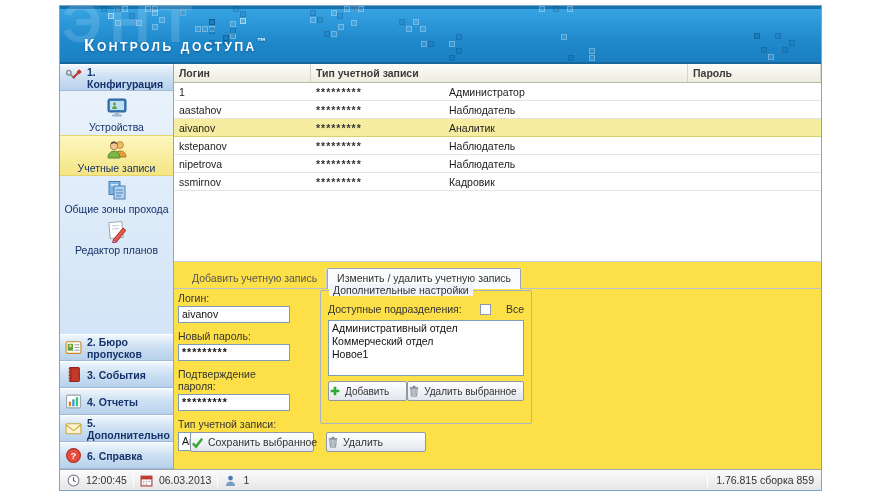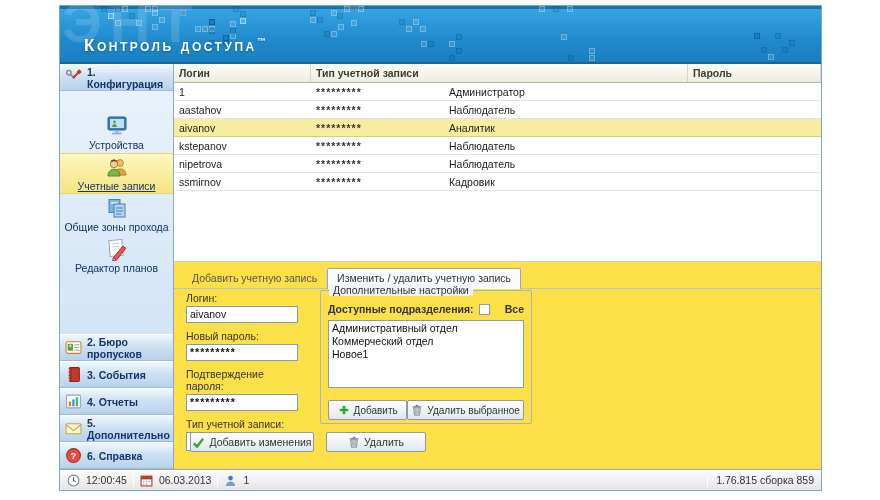--- a/index.html
+++ b/index.html
@@ -29,25 +29,25 @@
   .body { flex:1 1 auto; display:flex; min-height:0; }
 
   
   .sidebar { width:114px; flex:0 0 auto; display:flex; flex-direction:column;
              border-right:1px solid #89a9cc; background:#d6e7f7; }
   .side-header { height:27px; flex:0 0 auto; display:flex; align-items:center; gap:5px;
                  padding:0 3px 0 5px; background:linear-gradient(#f0f7fd,#cfe1f3 45%,#b7d1ec);
                  border-top:1px solid #fff; border-bottom:1px solid #9fbbda;
                  font-size:10.5px; font-weight:bold; color:#16336b; }
   .side-header svg { flex:0 0 auto; }
-  .config-items { flex:1 1 auto; background:linear-gradient(#e9f2fb,#d2e4f6); padding-top:21px; }
+  .config-items { flex:1 1 auto; background:linear-gradient(#e9f2fb,#d2e4f6); padding-top:3px; }
   .config-item { height:41px; display:flex; flex-direction:column; align-items:center;
                  justify-content:center; gap:1px; font-size:10.5px; color:#16336b; cursor:default; }
   .config-item.selected { background:linear-gradient(#fdf7c0,#f5e482);
-                          border-top:1px solid #e4d46c; border-bottom:1px solid #e4d46c;text-decoration:underline; }
+                          border-top:1px solid #e4d46c; border-bottom:1px solid #e4d46c; }
 
   
   .main { flex:1 1 auto; display:flex; flex-direction:column; min-width:0; background:#fff; }
   .table-area { height:197px; flex:0 0 auto; overflow:hidden; }
   .thead { display:flex; height:19px; background:linear-gradient(#fdfdf8,#eeecdf);
            border-bottom:1px solid #b9b7a8; font-size:10.5px; font-weight:bold; color:#3a3a3a; }
   .th { padding:3px 5px 0; border-right:1px solid #d8d6c8; }
   .c-login { width:137px; flex:0 0 auto; }
   .c-pass  { width:133px; flex:0 0 auto; }
   .c-type  { flex:1 1 auto; }
@@ -59,44 +59,44 @@
 
   
   .bottom-panel { flex:1 1 auto; position:relative; background:#fde047; border-top:1px solid #c9d0da; }
   .tabbar { display:flex; align-items:flex-end; padding:6px 0 0 8px; height:27px;
             border-bottom:1px solid #b9c2cf; font-size:10.5px; color:#555; }
   .tab { padding:3px 9px 4px; border:1px solid transparent; border-bottom:none; cursor:default; }
   .tab.inactive { border-right:1px solid #ccd2dc; }
   .tab.active { background:#fafbfd; border-color:#98a5b8; border-radius:2px 2px 0 0;
                 margin-bottom:-1px; color:#333; padding-bottom:5px; }
 
-  .form-col { position:absolute; left:12px; top:30px; width:118px; }
+  .form-col { position:absolute; left:4px; top:30px; width:118px; }
   .f-label { display:block; font-size:10.5px; color:#333; margin:7px 0 2px; }
   .tbx { width:112px; height:17px; border:1px solid #7f9db9; background:#fff;
          font-family:"Liberation Sans",sans-serif; font-size:10.5px; padding:1px 3px; color:#111; }
   .tbx.pw { letter-spacing:1px; font-weight:bold; }
   .combo { width:118px; height:19px; border:1px solid #7f9db9; background:#fff;
            display:flex; align-items:stretch; margin-top:1px; }
   .combo-text { flex:1; font-size:10.5px; color:#111; padding:2px 3px; }
   .combo-btn { width:16px; background:linear-gradient(#f8f8f8,#d6d9de); border-left:1px solid #7f9db9;
                display:flex; align-items:center; justify-content:center; font-size:7px; color:#333; }
 
   .fieldset { position:absolute; left:146px; top:28px; width:212px; height:134px;
               border:1px solid #a9b3c1; border-radius:2px; }
   .legend { position:absolute; top:-7px; left:8px; background:#f0f3f9; padding:0 4px;
             font-size:10.5px; color:#333; }
   .dept-row { display:flex; justify-content:space-between; align-items:flex-start;
-              padding:12px 7px 2px; font-size:10.5px; color:#333;font-weight:bold; }
+              padding:12px 7px 2px; font-size:10.5px; color:#333; }
   .chk-wrap { display:flex; align-items:center; gap:15px; }
   .chk { width:11px; height:11px; border:1px solid #8a9ab0; background:#fff; display:inline-block; }
-  .listbox { margin:3px 7px 7px; height:68px; border:1px solid #7f9db9; background:#fff;
+  .listbox { margin:3px 7px 0; height:56px; border:1px solid #7f9db9; background:#fff;
              font-size:10.5px; color:#111; padding:1px 3px; line-height:13px; overflow:hidden; }
   .fs-btn-row { display:flex; justify-content:space-between; padding:5px 7px 0; }
 
-  .btn { height:20px; display:inline-flex; align-items:center; justify-content:center; gap:4px;
+  .btn { height:20px; display:inline-flex; align-items:center; justify-content:flex-start; gap:4px;
          border:1px solid #8d99a8; border-radius:2px; color:#333;
          background:linear-gradient(#fff,#e2e6ec); font-size:10px; cursor:default; white-space:nowrap; }
   .btn-add { width:80px; }
   .btn-remove { width:118px; }
   .action-btn { position:absolute; top:170px; font-size:10.5px; }
   .btn-save { left:16px; width:124px; }
   .btn-del { left:152px; width:100px; }
 
   
   .statusbar { height:21px; flex:0 0 auto; display:flex; align-items:center; gap:6px;
@@ -414,21 +414,21 @@
               </div>
             </div>
           </div>
 
           <div class="btn action-btn btn-save">
             <span class="icon">
               <svg width="13" height="13" viewBox="0 0 14 14">
                   <path d="M2 8l3.4 3.4L12 3" stroke="#3aa33a" stroke-width="2.6" fill="none"></path>
                 </svg>
             </span>
-            <span>Добавить изменения</span>
+            <span>Сохранить выбранное</span>
           </div>
           <div class="btn action-btn btn-del">
             <span class="icon">
               <svg width="12" height="12" viewBox="0 0 14 14">
                   <rect x="5.5" y="1" width="3" height="1.6" fill="#78808e"></rect>
                   <rect x="2" y="2.6" width="10" height="1.5" fill="#78808e"></rect>
                   <path d="M3.2 4.6h7.6l-.8 8.4H4z" fill="#dde1e8" stroke="#78808e"></path>
                   <line x1="5.6" y1="6" x2="5.8" y2="11.6" stroke="#78808e"></line>
                   <line x1="8.4" y1="6" x2="8.2" y2="11.6" stroke="#78808e"></line>
                 </svg>

